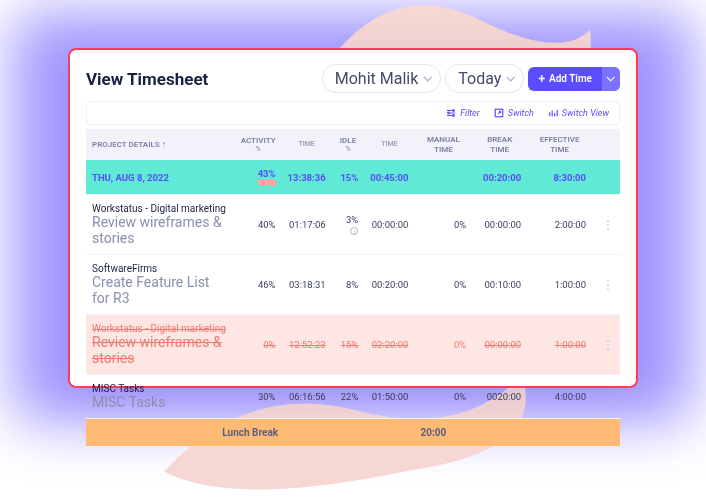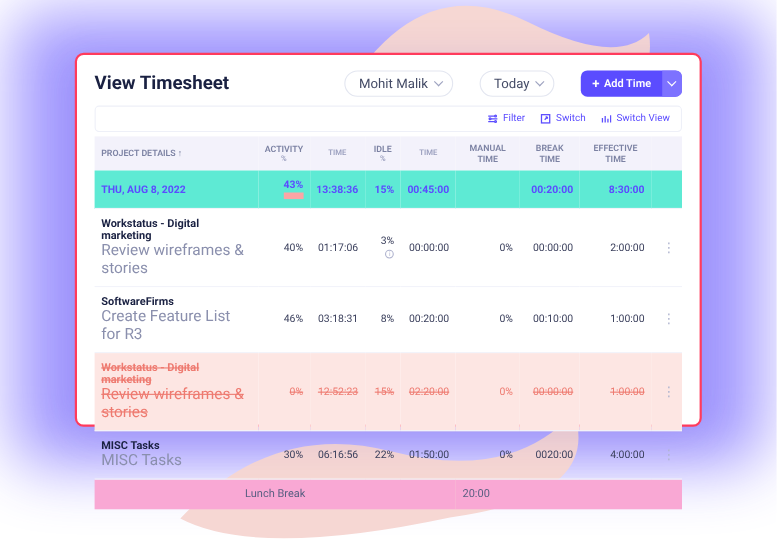--- a/index.html
+++ b/index.html
@@ -31,67 +31,67 @@
     left: 68px; top: 48px;
     width: 570px; height: 340px;
     background: #fff;
     border: 2px solid #ff3b5c;
     border-radius: 8px;
     z-index: 2;
     display: flex; flex-direction: column;
     padding: 14px 16px 12px 16px;
     box-shadow: 0 8px 40px rgba(70,50,200,0.15);
   }
-  .hdr { display: flex; align-items: center; gap: 24px; margin-bottom: 8px;}
+  .hdr { display: flex; align-items: center; gap: 4px; margin-bottom: 8px;}
   .title { font-size: 17px; font-weight: 700; color: #1a2142; flex: 1;}
   .pill {
     border: 1px solid #e3e6f0; border-radius: 14px;
-    padding: 4px 8px 4px 12px; font-size: 12px; color: #444b66;
+    padding: 4px 8px 4px 12px; font-size: 16px; color: #444b66;
     display: inline-flex; align-items: center; gap: 6px;
     background: #fff;
   }
   .chev { width: 8px; height: 8px; }
   .chev::before { content: ""; display: block; width: 5px; height: 5px; border-right:1.3px solid #9ea3c0; border-bottom:1.3px solid #9ea3c0; transform: rotate(45deg) translateY(-1px);}
   .btn-prim {
     background: #5b4cff; color: #fff; border-radius: 6px;
     display: inline-flex; align-items: stretch; overflow: hidden;
     font-size: 10px; font-weight: 600;
   }
   .btn-prim .main { padding: 6px 10px; display: flex; align-items: center; gap: 4px;}
   .btn-prim .drop { background: #7d72ff; width: 18px; display:flex;align-items:center;justify-content:center;}
   .btn-prim .drop .chev::before{border-color:#fff;}
   .plus { font-size: 12px; line-height: 1; }
   .toolbar {
     border: 1px solid #eef0f8; border-radius: 4px;
     display: flex; justify-content: flex-end; gap: 14px;
     padding: 6px 10px; margin-bottom: 4px;
   }
-  .tool { font-size: 9px; color: #5b4cff; display:flex; gap:4px; }
+  .tool { font-size: 9px; color: #5b4cff; display:flex; gap:4px;font-style:italic; }
   .tool svg { width: 10px; height: 10px; stroke:#5b4cff; fill:none; stroke-width:1.4;}
   table { width: 100%; border-collapse: collapse; font-size: 9.5px;}
   thead th {
     background: #f3f2fb; color: #7c82a3; font-weight:600;
     text-align: center; padding: 6px 6px; font-size: 8px; line-height:1.2;
     text-transform: uppercase;
   }
   thead th.left { text-align: left; }
   thead th .sub { display:block; font-size:7px; color:#9a9fbe;}
   tbody td { padding: 8px 6px; text-align: right; color:#3a3f5c; border-bottom: 1px solid #f2f3fa;}
   tbody td.left { text-align: left; }
   tbody tr.sum td { color:#5b4cff; font-weight:700; background:#5eead4;}
   tbody tr.sum .accent { border-bottom: 6px solid #fca5a5; display:inline-block; padding-bottom:1px;}
-  .proj-title { font-weight:700; color:#1a2142; font-size:10px;}
+  .proj-title { font-weight:400; color:#1a2142; font-size:10px;}
   .proj-sub { color:#8a8fad; font-size:14px;}
   tbody tr.deleted td { background:#fde6e3; color:#ee7a70;}
   tbody tr.deleted .proj-title,
   tbody tr.deleted .proj-sub { color:#ee7a70; text-decoration: line-through;}
   tbody tr.deleted .strike { text-decoration: line-through;}
   .info { display:inline-block; width:8px;height:8px;border:1px solid #b0b4cf;border-radius:50%; font-size:6px; line-height:7px; text-align:center; color:#b0b4cf; margin-left:2px;}
   .kebab { color:#b0b4cf; font-size:12px; line-height:1; padding-left:4px;}
-  tfoot td { background:#f9a8d4; color:#5a5f82; font-weight:400; padding:8px 6px; font-size:10px; text-align:center; border:none;}
+  tfoot td { background:#fdba74; color:#5a5f82; font-weight:700; padding:8px 6px; font-size:10px; text-align:center; border:none;}
   tfoot td.r { text-align:left; padding-right:30px;}
   .sort-ic { font-size:8px; margin-left:2px;}
 </style>
 </head>
 <body>
 
 <div class="glow"></div>
 <svg class="blob top" viewBox="0 0 300 120">
     <path d="M10 100 Q 80 -20 180 30 Q 260 70 290 40 Q 300 110 200 110 Q 60 120 10 100 Z"></path>
   </svg>

